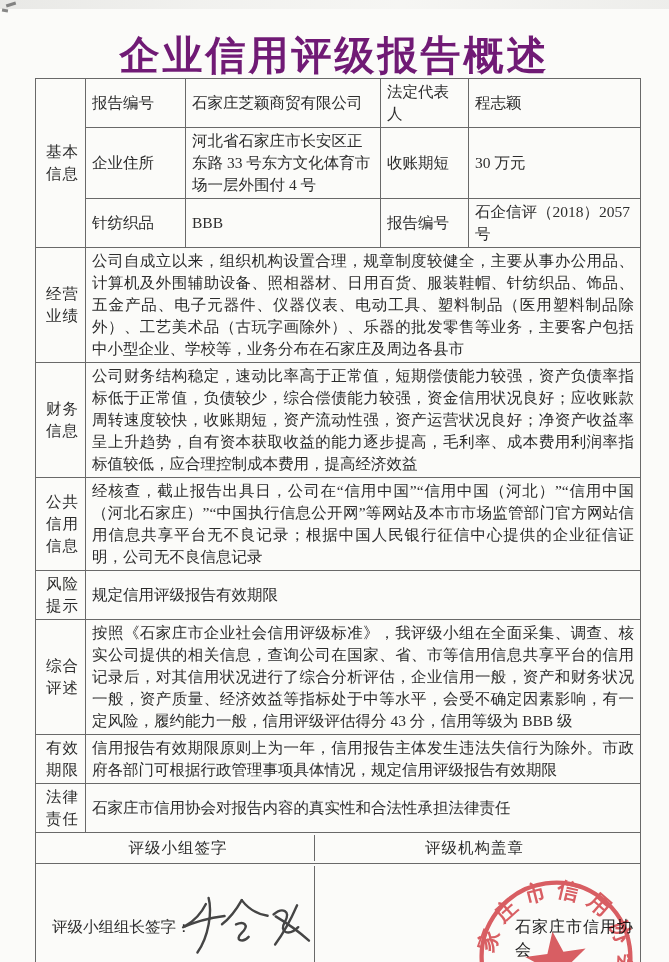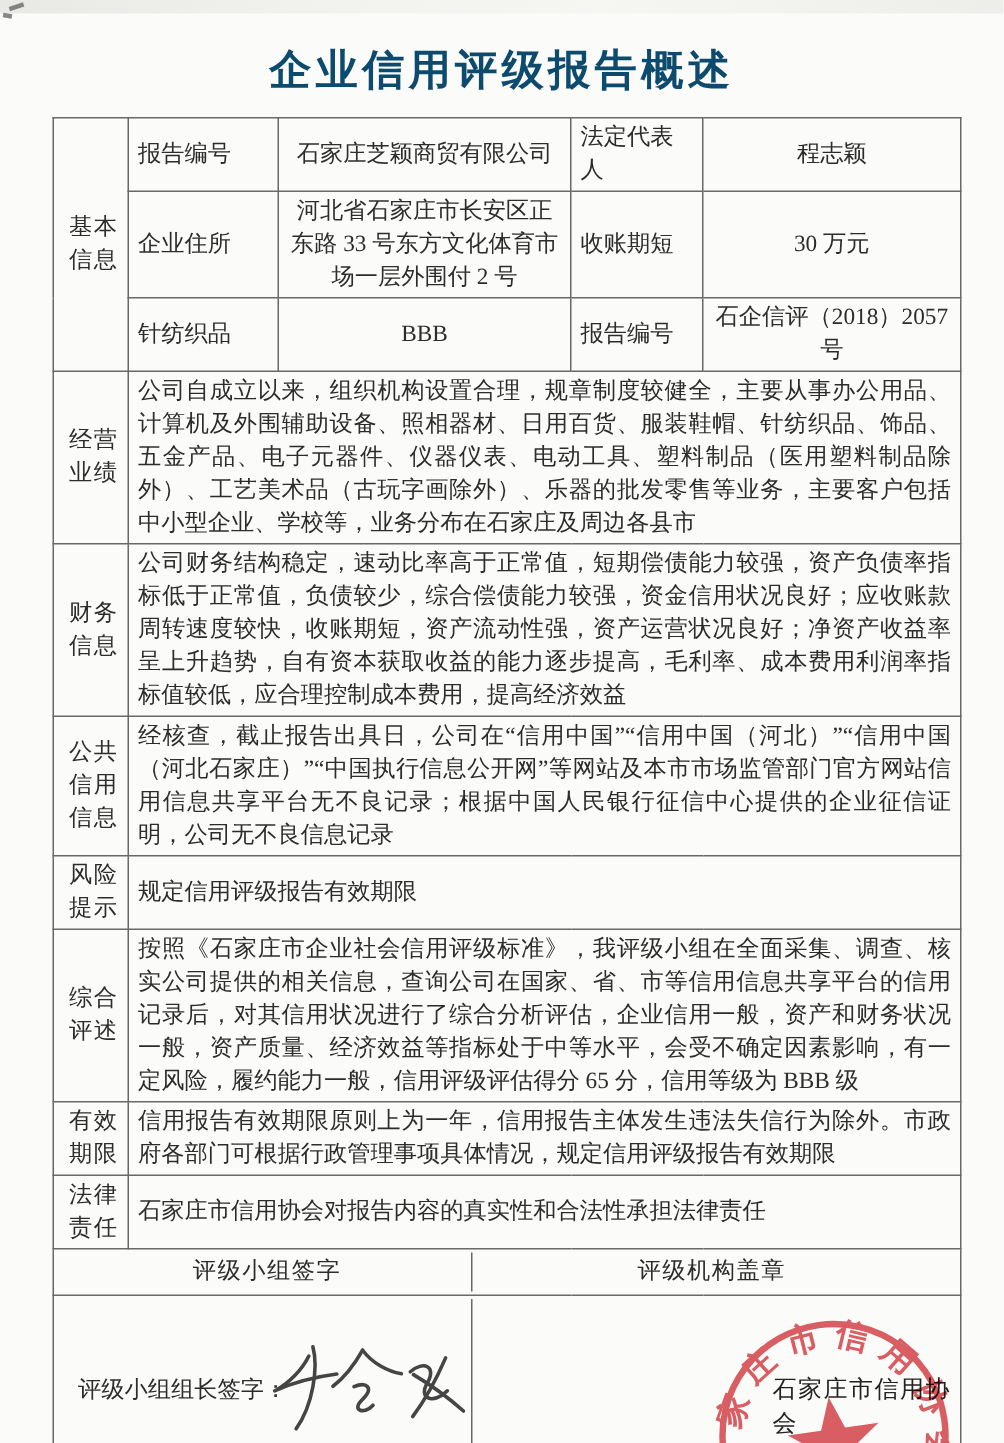--- a/index.html
+++ b/index.html
@@ -13,41 +13,41 @@
     position:absolute;top:0;left:0;width:669px;height:9px;
     background:linear-gradient(90deg,#d9d9d6 0%,#e9e9e6 30%,#f2f2ef 60%,#e2e2df 100%);
     opacity:.55;
   }
   .scan-mark{position:absolute;background:#555;opacity:.7;}
   .m1{top:3px;left:6px;width:10px;height:3px;transform:rotate(-18deg);}
   .m2{top:9px;left:2px;width:6px;height:3px;transform:rotate(10deg);}
 
   .page-title{
     position:absolute;top:28px;left:0;width:669px;
-    text-align:center;font-size:28px;font-weight:bold;
-    letter-spacing:3px;color:#0c4a6e;
+    text-align:center;font-size:40px;font-weight:bold;
+    letter-spacing:3px;color:#701a75;
   }
 
   table.report{
     position:absolute;left:35px;top:78px;
     width:605px;border-collapse:collapse;table-layout:fixed;
     font-size:15.5px;color:#2c2c2c;
   }
   table.report td{
     border:1px solid #696969;
     padding:2px 6px;
     vertical-align:middle;
     line-height:1.42;
   }
   td.seclbl{
     text-align:right;white-space:pre-line;
     padding:2px 4px;letter-spacing:1px;
   }
   td.fieldlbl{padding-left:9px;}
-  td.val{padding-left:9px;text-align:center;}
+  td.val{padding-left:9px;}
   td.para{
     text-align:justify;padding:3px 9px 3px 10px;
   }
   td.nopad{padding:0;}
 
   .bottom-grid{display:grid;grid-template-columns:272px 1fr;}
   .bg-right{border-left:1px solid #696969;}
   .sig-header{
     height:26px;display:flex;align-items:center;justify-content:center;
     letter-spacing:1px;
@@ -85,21 +85,21 @@
       <tr style="height:30px">
     <td class="seclbl" rowspan="3">基本
 信息</td>
     <td class="fieldlbl">报告编号</td>
     <td class="val">石家庄芝颖商贸有限公司</td>
     <td class="fieldlbl">法定代表人</td>
     <td class="val">程志颖</td>
   </tr>
   <tr style="height:66px">
     <td class="fieldlbl">企业住所</td>
-    <td class="val">河北省石家庄市长安区正东路 33 号东方文化体育市场一层外围付 2 号</td>
+    <td class="val">河北省石家庄市长安区正东路 33 号东方文化体育市场一层外围付 4 号</td>
     <td class="fieldlbl">收账期短</td>
     <td class="val">30 万元</td>
   </tr>
   <tr style="height:30px">
     <td class="fieldlbl">针纺织品</td>
     <td class="val">BBB</td>
     <td class="fieldlbl">报告编号</td>
     <td class="val">石企信评（2018）2057 号</td>
   </tr>
 
@@ -120,21 +120,21 @@
     <td class="para" colspan="4">经核查，截止报告出具日，公司在“信用中国”“信用中国（河北）”“信用中国（河北石家庄）”“中国执行信息公开网”等网站及本市市场监管部门官方网站信用信息共享平台无不良记录；根据中国人民银行征信中心提供的企业征信证明，公司无不良信息记录</td>
   </tr>
   <tr style="height:42px">
     <td class="seclbl">风险
 提示</td>
     <td class="para" colspan="4">规定信用评级报告有效期限</td>
   </tr>
   <tr style="height:113px">
     <td class="seclbl">综合
 评述</td>
-    <td class="para" colspan="4">按照《石家庄市企业社会信用评级标准》，我评级小组在全面采集、调查、核实公司提供的相关信息，查询公司在国家、省、市等信用信息共享平台的信用记录后，对其信用状况进行了综合分析评估，企业信用一般，资产和财务状况一般，资产质量、经济效益等指标处于中等水平，会受不确定因素影响，有一定风险，履约能力一般，信用评级评估得分 65 分，信用等级为 BBB 级</td>
+    <td class="para" colspan="4">按照《石家庄市企业社会信用评级标准》，我评级小组在全面采集、调查、核实公司提供的相关信息，查询公司在国家、省、市等信用信息共享平台的信用记录后，对其信用状况进行了综合分析评估，企业信用一般，资产和财务状况一般，资产质量、经济效益等指标处于中等水平，会受不确定因素影响，有一定风险，履约能力一般，信用评级评估得分 43 分，信用等级为 BBB 级</td>
   </tr>
   <tr style="height:44px">
     <td class="seclbl">有效
 期限</td>
     <td class="para" colspan="4">信用报告有效期限原则上为一年，信用报告主体发生违法失信行为除外。市政府各部门可根据行政管理事项具体情况，规定信用评级报告有效期限</td>
   </tr>
   <tr style="height:43px">
     <td class="seclbl">法律
 责任</td>
     <td class="para" colspan="4">石家庄市信用协会对报告内容的真实性和合法性承担法律责任</td>

